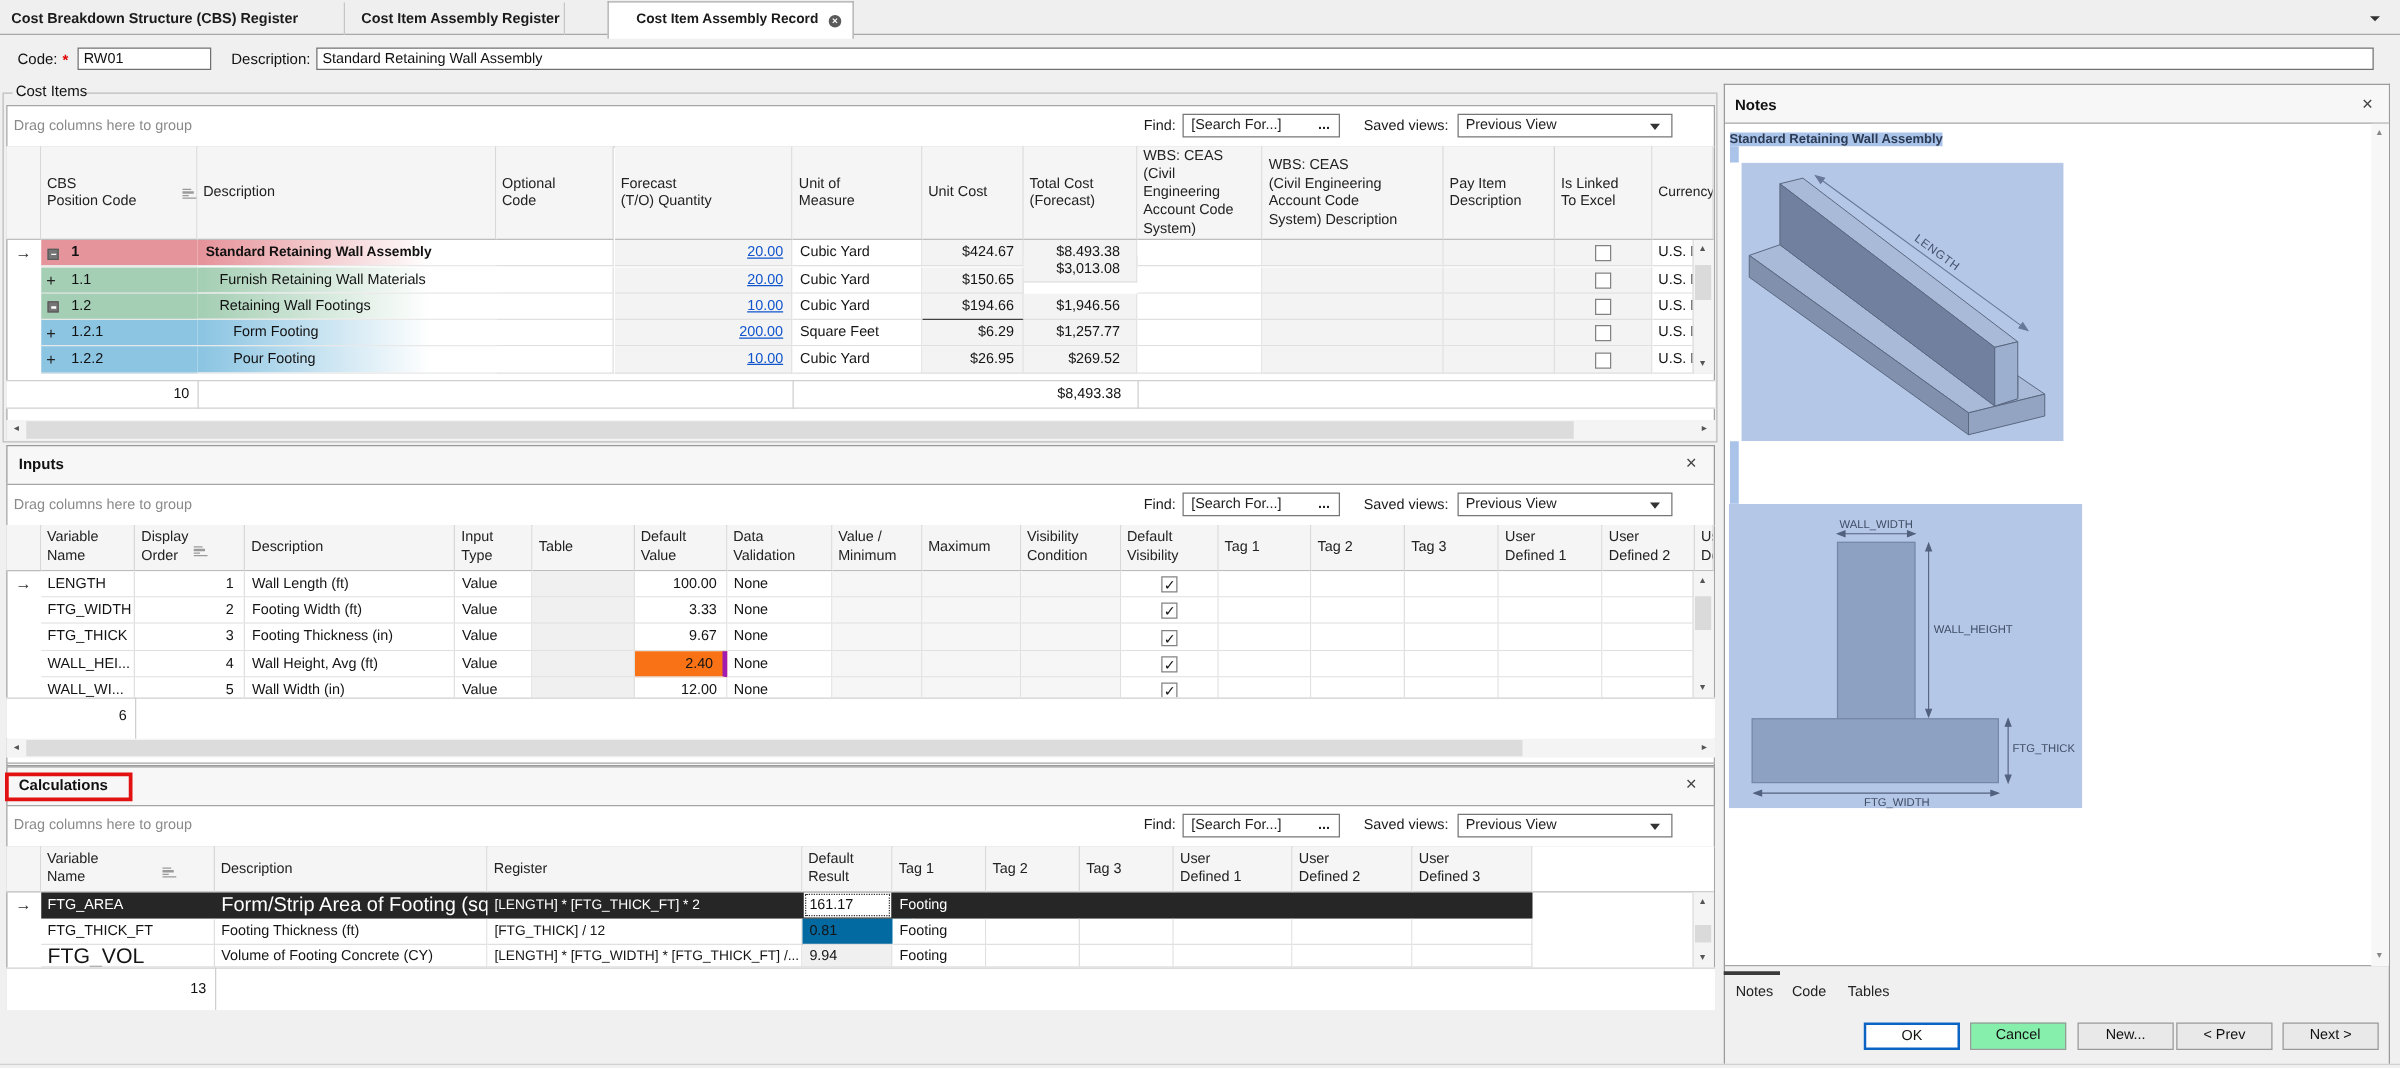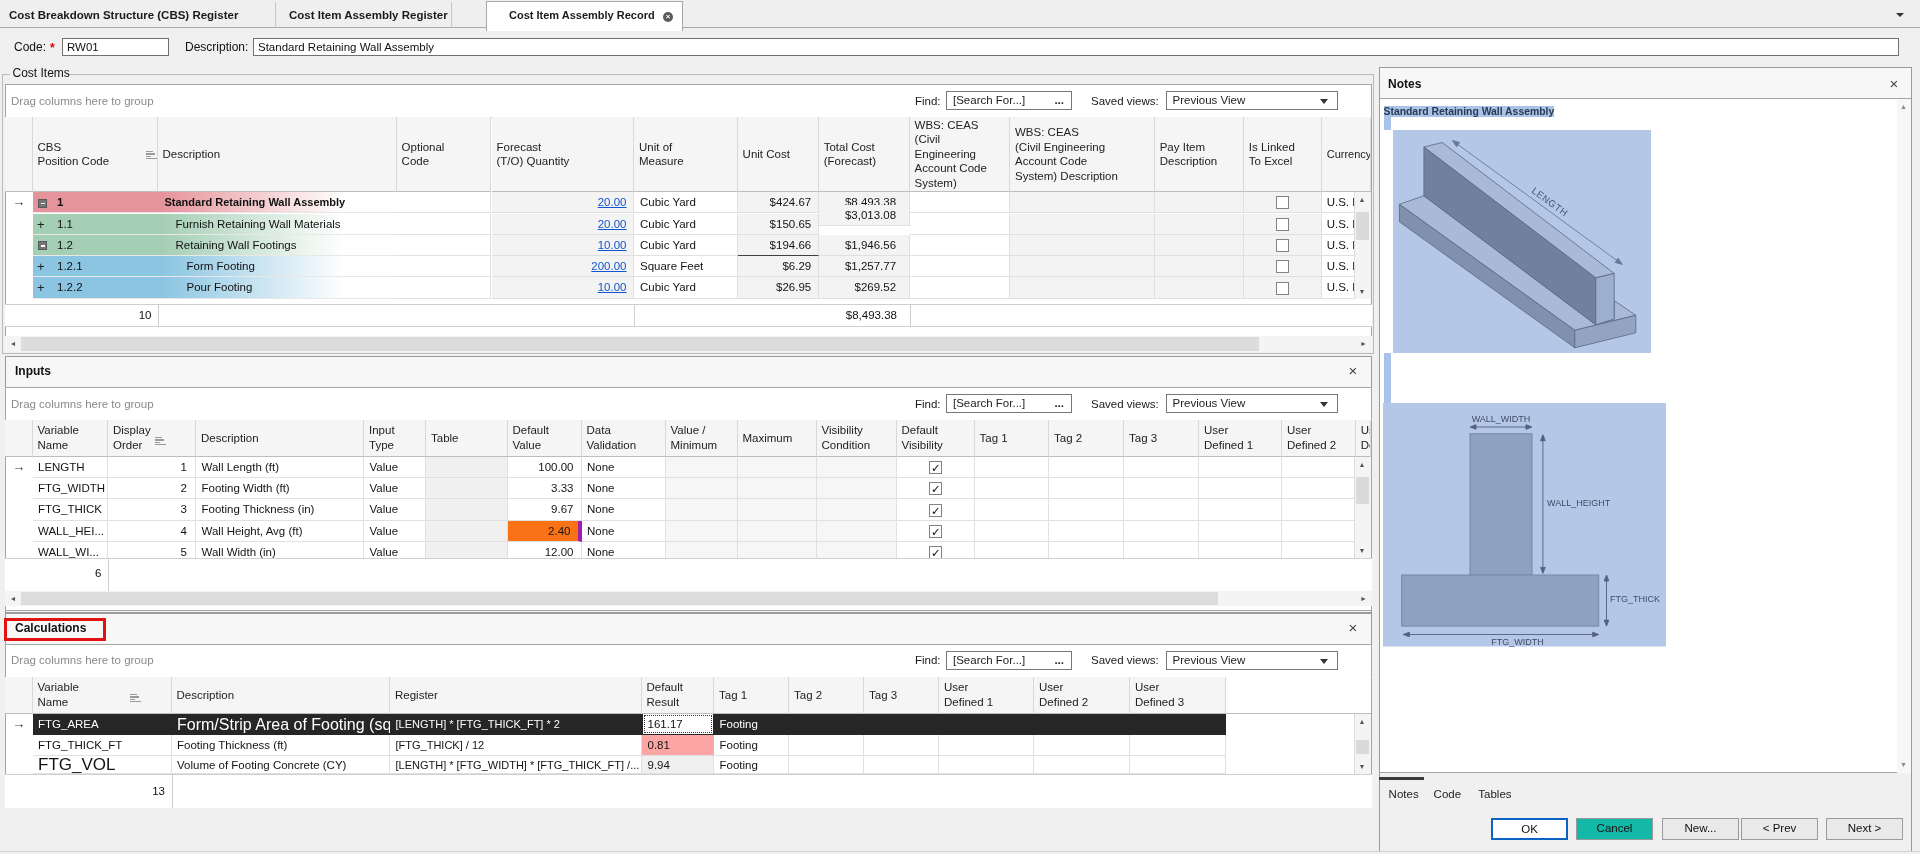--- a/index.html
+++ b/index.html
@@ -569,21 +569,21 @@
 <div style="left:1130px;top:713.75px;width:95.70000000000005px;height:21.25px;font-size:11.5px;line-height:21.25px;color:#fff;white-space:nowrap;overflow:hidden;"></div>
 <div style="left:32.5px;top:735.0px;width:139.0px;height:20.5px;background:#fff;border-right:1px solid #e0e0e0;border-bottom:1px solid #e0e0e0;font-size:11.5px;line-height:20.5px;color:#141414;white-space:nowrap;overflow:hidden;">
     <span style="position:absolute;left:5.5px;">FTG_THICK_FT</span>
   </div>
 <div style="left:171.5px;top:735.0px;width:218.5px;height:20.5px;background:#fff;border-right:1px solid #e0e0e0;border-bottom:1px solid #e0e0e0;font-size:11.5px;line-height:20.5px;color:#141414;white-space:nowrap;overflow:hidden;">
     <span style="position:absolute;left:5.5px;">Footing Thickness (ft)</span>
   </div>
 <div style="left:390px;top:735.0px;width:251.5px;height:20.5px;background:#fff;border-right:1px solid #e0e0e0;border-bottom:1px solid #e0e0e0;font-size:11.5px;line-height:20.5px;color:#141414;white-space:nowrap;overflow:hidden;">
     <span style="position:absolute;left:5.5px;font-size:11px;">[FTG_THICK] / 12</span>
   </div>
-<div style="left:641.5px;top:735.0px;width:89px;height:20.5px;background:#fca5a5;border-right:1px solid #e0e0e0;border-bottom:1px solid #e0e0e0;font-size:11.5px;line-height:20.5px;color:#141414;white-space:nowrap;overflow:hidden;">
+<div style="left:641.5px;top:735.0px;width:89px;height:20.5px;background:#0369a1;border-right:1px solid #e0e0e0;border-bottom:1px solid #e0e0e0;font-size:11.5px;line-height:20.5px;color:#141414;white-space:nowrap;overflow:hidden;">
     <span style="position:absolute;left:6px;">0.81</span>
   </div>
 <div style="left:714px;top:735.0px;width:75px;height:20.5px;background:#fff;border-right:1px solid #e0e0e0;border-bottom:1px solid #e0e0e0;font-size:11.5px;line-height:20.5px;color:#141414;white-space:nowrap;overflow:hidden;">
     <span style="position:absolute;left:5.5px;">Footing</span>
   </div>
 <div style="left:789px;top:735.0px;width:75px;height:20.5px;background:#fff;border-right:1px solid #e0e0e0;border-bottom:1px solid #e0e0e0;font-size:11.5px;line-height:20.5px;color:#141414;white-space:nowrap;overflow:hidden;"></div>
 <div style="left:864px;top:735.0px;width:75px;height:20.5px;background:#fff;border-right:1px solid #e0e0e0;border-bottom:1px solid #e0e0e0;font-size:11.5px;line-height:20.5px;color:#141414;white-space:nowrap;overflow:hidden;"></div>
 <div style="left:939px;top:735.0px;width:95px;height:20.5px;background:#fff;border-right:1px solid #e0e0e0;border-bottom:1px solid #e0e0e0;font-size:11.5px;line-height:20.5px;color:#141414;white-space:nowrap;overflow:hidden;"></div>
 <div style="left:1034px;top:735.0px;width:96px;height:20.5px;background:#fff;border-right:1px solid #e0e0e0;border-bottom:1px solid #e0e0e0;font-size:11.5px;line-height:20.5px;color:#141414;white-space:nowrap;overflow:hidden;"></div>
 <div style="left:1130px;top:735.0px;width:95.70000000000005px;height:20.5px;background:#fff;border-right:1px solid #e0e0e0;border-bottom:1px solid #e0e0e0;font-size:11.5px;line-height:20.5px;color:#141414;white-space:nowrap;overflow:hidden;"></div>
@@ -665,16 +665,16 @@
 </g>
 </svg></div>
 <div style="left:1896.5px;top:98.5px;width:14px;height:674px;background:#f7f7f7;"></div>
 <div style="left:1896.5px;top:99px;width:14px;height:15px;color:#888;font-size:7px;text-align:center;line-height:15px;">▲</div>
 <div style="left:1896.5px;top:757px;width:14px;height:15px;color:#888;font-size:7px;text-align:center;line-height:15px;">▼</div>
 <div style="left:1378.6px;top:777px;width:45.8px;height:2.6px;background:#3a3a3a;"></div>
 <div style="left:1388.6px;top:787px;width:40px;height:14px;font-size:11.5px;color:#222;line-height:14px;">Notes</div>
 <div style="left:1433.6px;top:787px;width:40px;height:14px;font-size:11.5px;color:#222;line-height:14px;">Code</div>
 <div style="left:1478.3px;top:787px;width:44px;height:14px;font-size:11.5px;color:#222;line-height:14px;">Tables</div>
 <div style="left:1491px;top:818px;width:77px;height:22px;background:#fff;border:2px solid #0b64c4;font-size:11.5px;color:#111;text-align:center;line-height:19px;">OK</div>
-<div style="left:1576px;top:818px;width:77px;height:22px;background:#14b8a6;border:1px solid #9a9a9a;font-size:11.5px;color:#111;text-align:center;line-height:19px;">Cancel</div>
+<div style="left:1576px;top:818px;width:77px;height:22px;background:#86efac;border:1px solid #9a9a9a;font-size:11.5px;color:#111;text-align:center;line-height:19px;">Cancel</div>
 <div style="left:1662px;top:818px;width:77px;height:22px;background:#e9e9e9;border:1px solid #9a9a9a;font-size:11.5px;color:#111;text-align:center;line-height:19px;">New...</div>
 <div style="left:1741px;top:818px;width:77px;height:22px;background:#e9e9e9;border:1px solid #9a9a9a;font-size:11.5px;color:#111;text-align:center;line-height:19px;">&lt; Prev</div>
 <div style="left:1826px;top:818px;width:77px;height:22px;background:#e9e9e9;border:1px solid #9a9a9a;font-size:11.5px;color:#111;text-align:center;line-height:19px;">Next &gt;</div>
 <div style="left:0px;top:851px;width:1920px;height:1px;background:#d0d0d0;"></div>
 </body></html>

